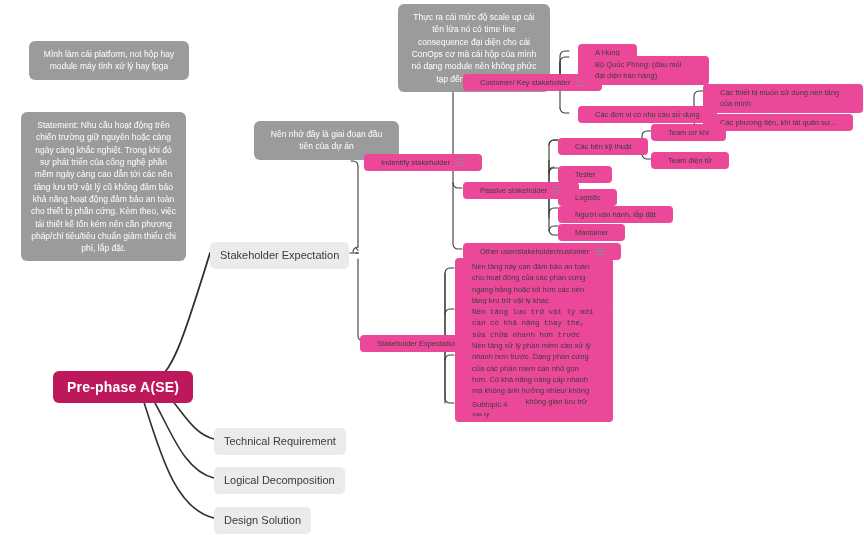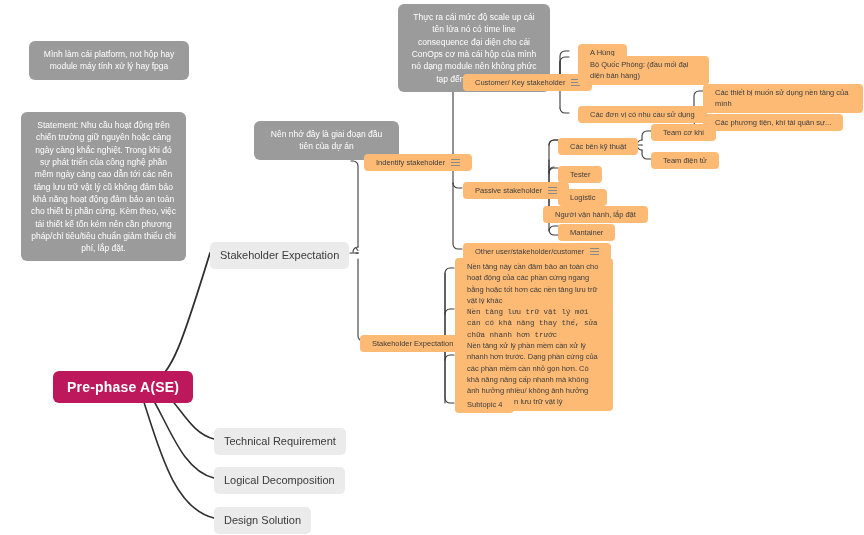--- a/index.html
+++ b/index.html
@@ -34,24 +34,24 @@
     color:#ffffff;
     font-size:8.5px;
     line-height:1.45;
     border-radius:6px;
     padding:7px 9px;
     text-align:center;
   }
 
   
   .chip{
-    background:#fdba74;
+    background:#ec4899;
     color:#3d3d3d;
     border-radius:4px;
-    padding:3px 12px;
+    padding:3px 17px;
     font-size:7.5px;
     line-height:1.5;
     display:flex;
     align-items:center;
     gap:6px;
   }
   .chip.lvl1{
     font-size:11px;
     padding:5px 10px;
     color:#3a3a3a;
@@ -255,21 +255,21 @@
   </div>
 
   <div class="node chip" style="left:558px;top:166px;">
     <span class="chip-label">Tester</span>
   </div>
 
   <div class="node chip" style="left:558px;top:189px;">
     <span class="chip-label">Logistic</span>
   </div>
 
-  <div class="node chip" style="left:543px;top:206px;">
+  <div class="node chip" style="left:558px;top:206px;">
     <span class="chip-label">Người vận hành, lắp đặt</span>
   </div>
 
   <div class="node chip" style="left:558px;top:224px;">
     <span class="chip-label">Mantainer</span>
   </div>
 
   <div class="node chip" style="left:463px;top:243px;">
     <span class="chip-label">Other user/stakeholder/customer</span>
     <span class="menu-icon">

